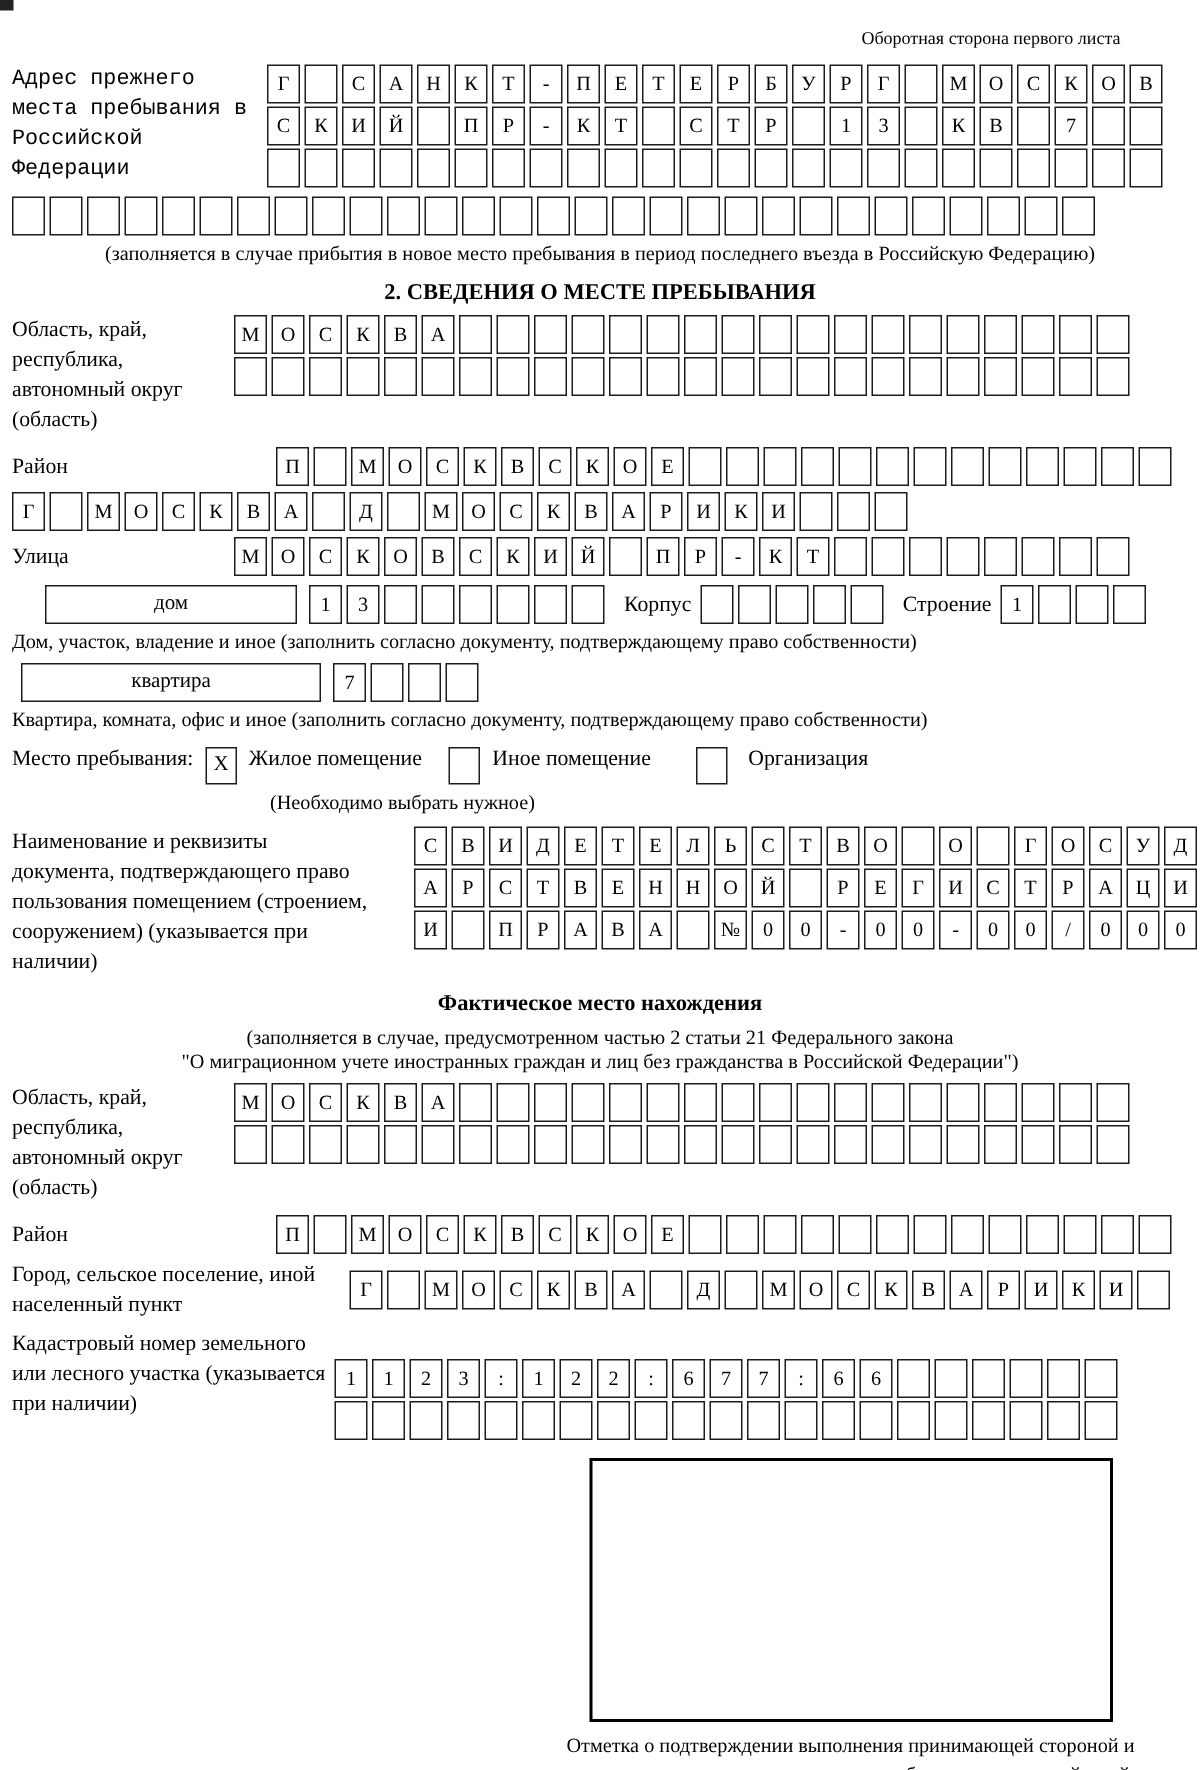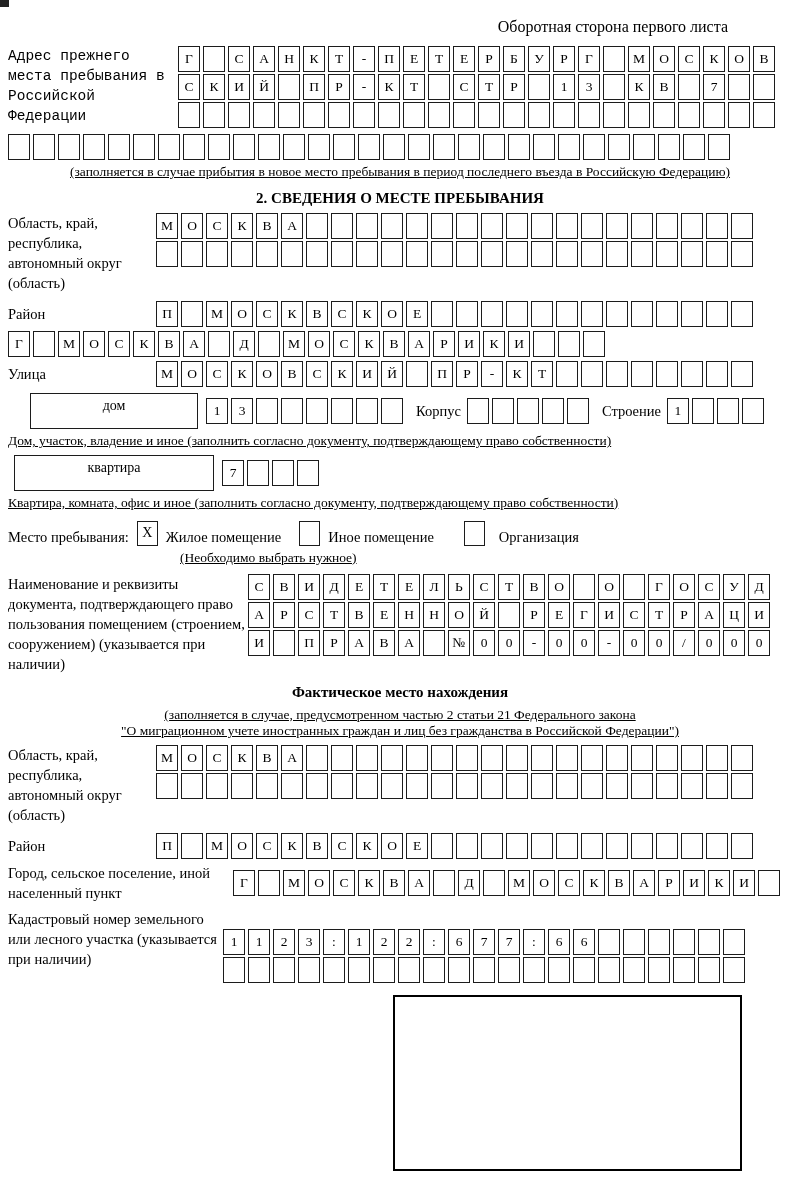--- a/index.html
+++ b/index.html
@@ -1,44 +1,44 @@
 <!DOCTYPE html>
 <html><head>
 <meta charset="utf-8">
 <style>
   html,body{margin:0;padding:0;background:#fff;}
   body{width:800px;height:1180px;font-family:"Liberation Serif",serif;color:#000;position:relative;overflow:hidden;}
   .page{padding:4px 8px 0 8px;}
   .corner-mark{position:absolute;left:0;top:0;width:9px;height:7px;background:#222;}
-  .header-line{text-align:right;font-size:16px;margin:14px 64px 10px 0;}
+  .header-line{text-align:right;font-size:12px;margin:14px 45px 10px 0;}
   .form-row{display:flex;}
   .v-center{align-items:center;}
   .v-top{align-items:flex-start;}
   .label{font-size:14.5px;line-height:20px;}
   .w170{width:170px;flex:0 0 170px;font-family:Liberation Mono, monospace;}
   .w148{width:148px;flex:0 0 148px;}
   .w225{width:225px;flex:0 0 225px;}
   .w240{width:240px;flex:0 0 240px;}
   .w215{width:215px;flex:0 0 215px;}
   .cellrow{white-space:nowrap;height:26px;line-height:0;}
   .rows .cellrow{margin-bottom:2px;}
   .cell{display:inline-block;box-sizing:border-box;width:22px;height:26px;border:1.6px solid #1c1c1c;margin-right:3px;text-align:center;line-height:23px;font-size:13.5px;vertical-align:top;background:#fff;}
-  .note{font-size:13.5px;text-decoration:underline;}
+  .note{font-size:13.5px;}
   .center{text-align:center;}
   .section-title{text-align:center;font-weight:bold;font-size:15px;margin:10px 0 6px 0;}
-  .labelbox{box-sizing:border-box;border:1.6px solid #1c1c1c;height:36px;line-height:23px;text-align:center;font-size:14px;background:#fff;}
+  .labelbox{box-sizing:border-box;border:1.6px solid #1c1c1c;height:26px;line-height:23px;text-align:center;font-size:14px;background:#fff;}
   .housebox{width:168px;flex:0 0 168px;margin-left:22px;margin-right:8px;}
   .aptbox{width:200px;flex:0 0 200px;margin-left:6px;margin-right:8px;}
   .inline-label{font-size:14.5px;line-height:26px;margin:0 6px 0 10px;}
   .checkbox{display:inline-block;box-sizing:border-box;width:21px;height:25px;border:1.6px solid #1c1c1c;text-align:center;line-height:22px;font-size:14px;vertical-align:middle;margin:0 8px;}
-  .stay-row{display:flex;align-items:flex-end;font-size:14.5px;margin-top:10px;}
+  .stay-row{display:flex;align-items:flex-start;font-size:14.5px;margin-top:10px;}
   .stamp-col{width:430px;margin-left:auto;margin-right:10px;margin-top:10px;}
   .stamp-box{width:345px;height:172px;border:2px solid #000;margin:0 auto 6px auto;background:#fff;}
   .stamp-note{font-size:13.5px;text-align:center;line-height:19px;}
-  .mt4{margin-top:4px;}.mt6{margin-top:6px;}.mt8{margin-top:8px;}.mt10{margin-top:10px;}
+  .mt4{margin-top:4px;}.mt6{margin-top:6px;}.mt8{margin-top:8px;gap:28px;}.mt10{margin-top:10px;}
 </style>
 </head>
 <body>
 
 <div class="corner-mark"></div>
 
 <div class="page">
 
   <div class="header-line">Оборотная сторона первого листа</div>
 

